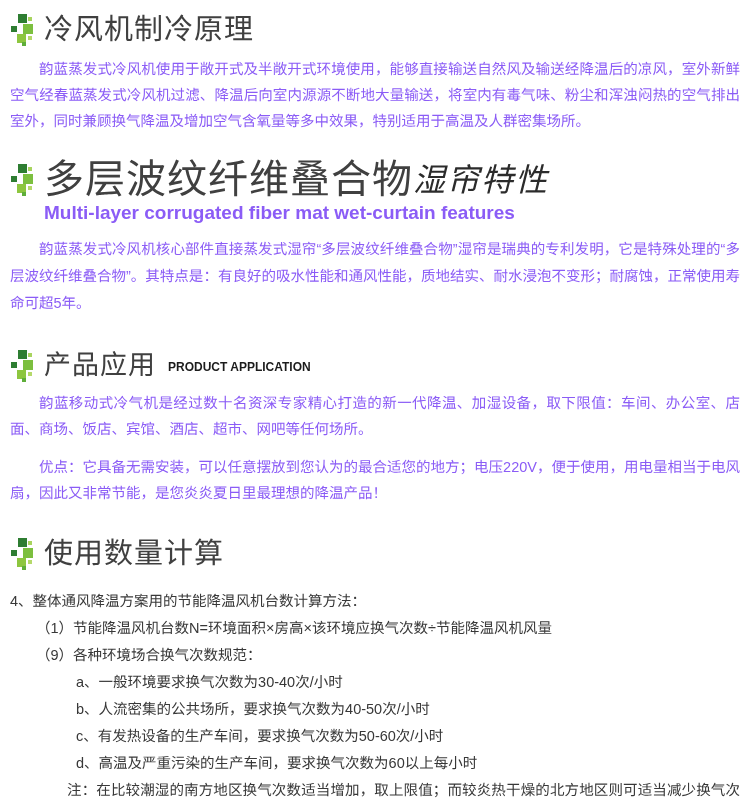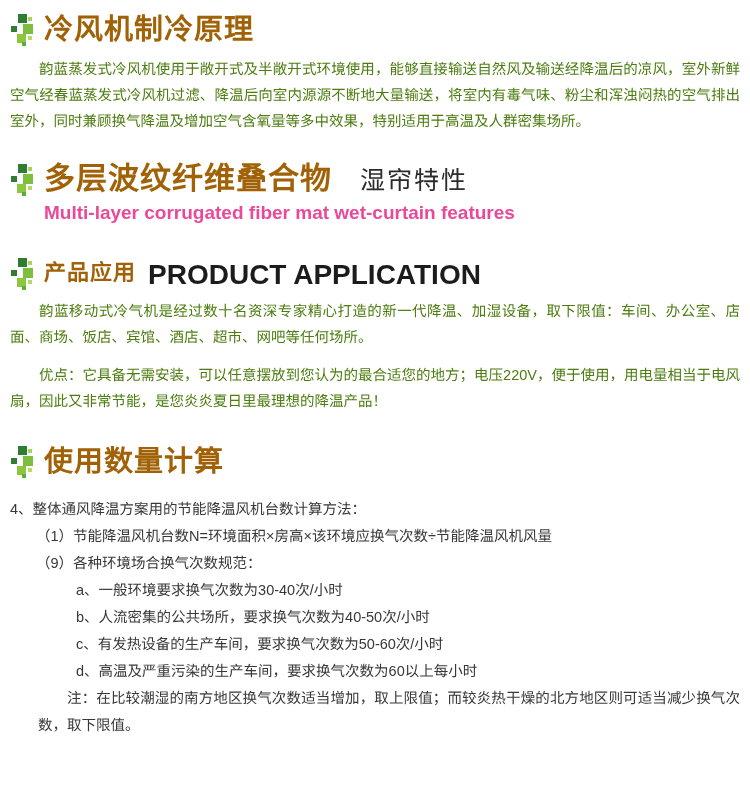--- a/index.html
+++ b/index.html
@@ -9,40 +9,40 @@
     color: #3d3d3d;
     -webkit-font-smoothing: antialiased;
   }
   .page { width: 750px; min-height: 800px; padding: 10px 10px 14px 10px; box-sizing: border-box; background: #fff; }
 
   
   .sec-header { display: flex; align-items: flex-start; margin: 0; }
   .icon-wrap { width: 26px; height: 34px; margin-right: 8px; flex: 0 0 auto; margin-top: 1px; }
   .icon-wrap svg { display: block; }
   .h-cn {
-    font-size: 29px; font-weight: bold; color: #a16207;
+    font-size: 29px; font-weight: normal; color: #404040;
     line-height: 34px; letter-spacing: 1px; white-space: nowrap;
   }
-  .h-cn-lg { font-size: 31px; }
+  .h-cn-lg { font-size: 40px; }
   .h-sub-cn {
-    font-size: 25px; font-weight: normal; color: #2b2b2b;
-    line-height: 36px; margin-left: 28px; letter-spacing: 2px; white-space: nowrap;
+    font-size: 32px; font-weight: normal; color: #2b2b2b;
+    line-height: 36px; letter-spacing: 2px; white-space: nowrap; font-style: italic;
   }
   .h-en-inline {
-    font-size: 28px; font-weight: bold; color: #1c1c1c;
+    font-size: 12px; font-weight: bold; color: #1c1c1c;
     line-height: 32px; margin-left: 12px; align-self: flex-end; white-space: nowrap;
   }
   .h-en-line {
-    font-size: 19px; font-weight: bold; color: #ec4899;
+    font-size: 19px; font-weight: bold; color: #8b5cf6;
     margin: 3px 0 0 34px; line-height: 24px;
   }
 
   
   .body-p {
-    font-size: 14.5px; color: #4d7c0f; line-height: 26px;
+    font-size: 14.5px; color: #8b5cf6; line-height: 26px;
     margin: 0; text-align: justify;
   }
   .indent { text-indent: 2em; }
 
   section { display: block; }
   .sec1 { margin-top: 2px; }
   .sec1 .body-p { margin-top: 9px; }
   .sec2 { margin-top: 28px; }
   .sec2 .body-p { margin-top: 11px; line-height: 27px; }
   .sec3 { margin-top: 31px; }
@@ -94,36 +94,37 @@
           <rect x="13" y="11" width="10" height="10" fill="#7cbf3f"></rect>
           <rect x="7" y="21" width="9" height="9" fill="#8dc63f"></rect>
           <rect x="18" y="23" width="4" height="4" fill="#b5d96a"></rect>
           <rect x="12" y="29" width="4" height="4" fill="#5fae3a"></rect>
         </svg>
       </span>
       <span class="h-cn h-cn-lg">多层波纹纤维叠合物</span>
       <span class="h-sub-cn">湿帘特性</span>
     </div>
     <div class="h-en-line">Multi-layer corrugated fiber mat wet-curtain features</div>
+    <p class="body-p indent">韵蓝蒸发式冷风机核心部件直接蒸发式湿帘“多层波纹纤维叠合物”湿帘是瑞典的专利发明，它是特殊处理的“多层波纹纤维叠合物”。其特点是：有良好的吸水性能和通风性能，质地结实、耐水浸泡不变形；耐腐蚀，正常使用寿命可超5年。</p>
   </section>
 
   <section class="sec3">
     <div class="sec-header">
       <span class="icon-wrap">
         <svg width="26" height="34" viewBox="0 0 26 34" xmlns="http://www.w3.org/2000/svg">
           <rect x="8" y="1" width="9" height="9" fill="#2e7d32"></rect>
           <rect x="18" y="4" width="4" height="4" fill="#a8d45e"></rect>
           <rect x="1" y="13" width="6" height="6" fill="#2e7d32"></rect>
           <rect x="13" y="11" width="10" height="10" fill="#7cbf3f"></rect>
           <rect x="7" y="21" width="9" height="9" fill="#8dc63f"></rect>
           <rect x="18" y="23" width="4" height="4" fill="#b5d96a"></rect>
           <rect x="12" y="29" width="4" height="4" fill="#5fae3a"></rect>
         </svg>
       </span>
-      <span class="h-cn" style="font-size:22px;">产品应用</span>
+      <span class="h-cn" style="font-size:27px;">产品应用</span>
       <span class="h-en-inline">PRODUCT APPLICATION</span>
     </div>
     <p class="body-p indent">韵蓝移动式冷气机是经过数十名资深专家精心打造的新一代降温、加湿设备，取下限值：车间、办公室、店面、商场、饭店、宾馆、酒店、超市、网吧等任何场所。</p>
     <p class="body-p indent" style="margin-top:12px;">优点：它具备无需安装，可以任意摆放到您认为的最合适您的地方；电压220V，便于使用，用电量相当于电风扇，因此又非常节能，是您炎炎夏日里最理想的降温产品！</p>
   </section>
 
   <section class="sec4">
     <div class="sec-header">
       <span class="icon-wrap">
         <svg width="26" height="34" viewBox="0 0 26 34" xmlns="http://www.w3.org/2000/svg">

